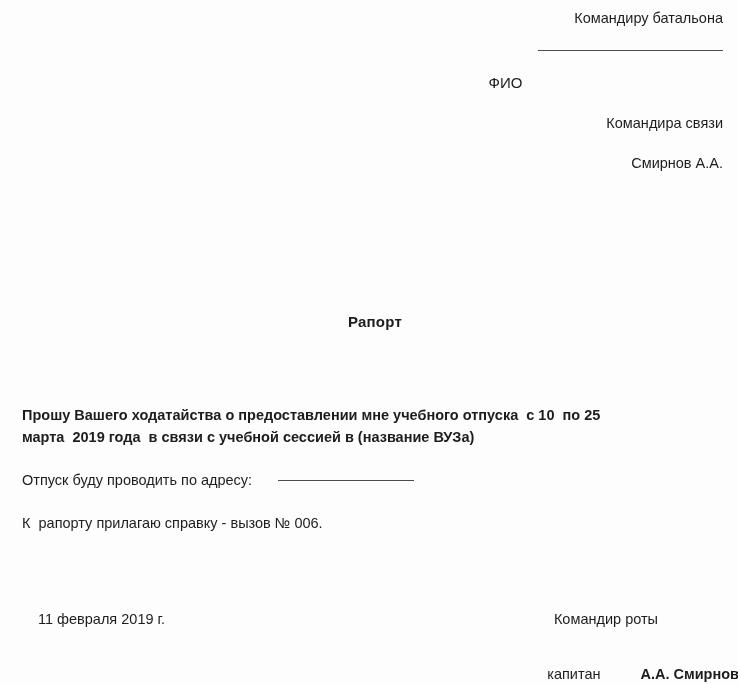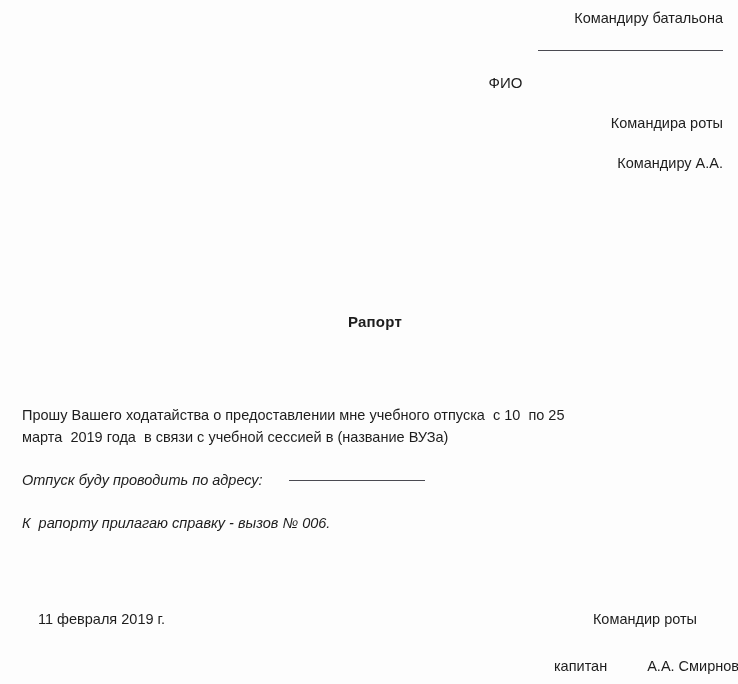--- a/index.html
+++ b/index.html
@@ -74,26 +74,26 @@
   .body-block {
     position: absolute;
     left: 22px;
     top: 404px;
     width: 690px;
   }
   .body-par {
     font-size: 14.5px;
     line-height: 22px;
     white-space: pre-wrap;
+    font-weight: bold;
   }
   .body-line {
     font-size: 14.5px;
     line-height: 22px;
     white-space: pre-wrap;
-    font-style: italic;
   }
   .spacer-sm { height: 21px; }
 
   .addr-row {
     display: flex;
     align-items: baseline;
   }
   .addr-rule {
     display: inline-block;
     width: 136px;
@@ -119,61 +119,62 @@
   .footer-date {
     font-size: 14.5px;
     line-height: 20px;
     white-space: nowrap;
   }
   .footer-post {
     font-size: 14.5px;
     line-height: 20px;
     white-space: nowrap;
     
-    margin-right: 42px;
+    margin-right: 81px;
   }
   .footer-row-2 {
-    margin-top: 27px;
+    margin-top: 35px;
     display: flex;
     justify-content: flex-end;
     align-items: baseline;
   }
   .footer-rank {
     font-size: 14.5px;
     line-height: 20px;
     white-space: nowrap;
   }
   .footer-name {
     font-size: 14.5px;
     line-height: 20px;
     white-space: nowrap;
     margin-left: 40px;
+    font-weight: bold;
   }
 </style>
 </head>
 <body>
 
 <div class="page">
 
   <div class="addressee-block">
     <div class="addressee-line">Командиру батальона</div>
 
     <div class="rule-wrap">
       <div class="name-rule"></div>
     </div>
 
     <div class="fio-line">ФИО</div>
 
     <div class="gap-1"></div>
 
-    <div class="addressee-line">Командира роты</div>
+    <div class="addressee-line">Командира связи</div>
 
     <div class="gap-2"></div>
 
-    <div class="addressee-line">Командиру А.А.</div>
+    <div class="addressee-line">Смирнов А.А.</div>
   </div>
 
   <div class="doc-title">Рапорт</div>
 
   <div class="body-block">
     <div class="body-par">Прошу Вашего ходатайства о предоставлении мне учебного отпуска  с 10  по 25
 марта  2019 года  в связи с учебной сессией в (название ВУЗа)</div>
 
     <div class="spacer-sm"></div>
 

